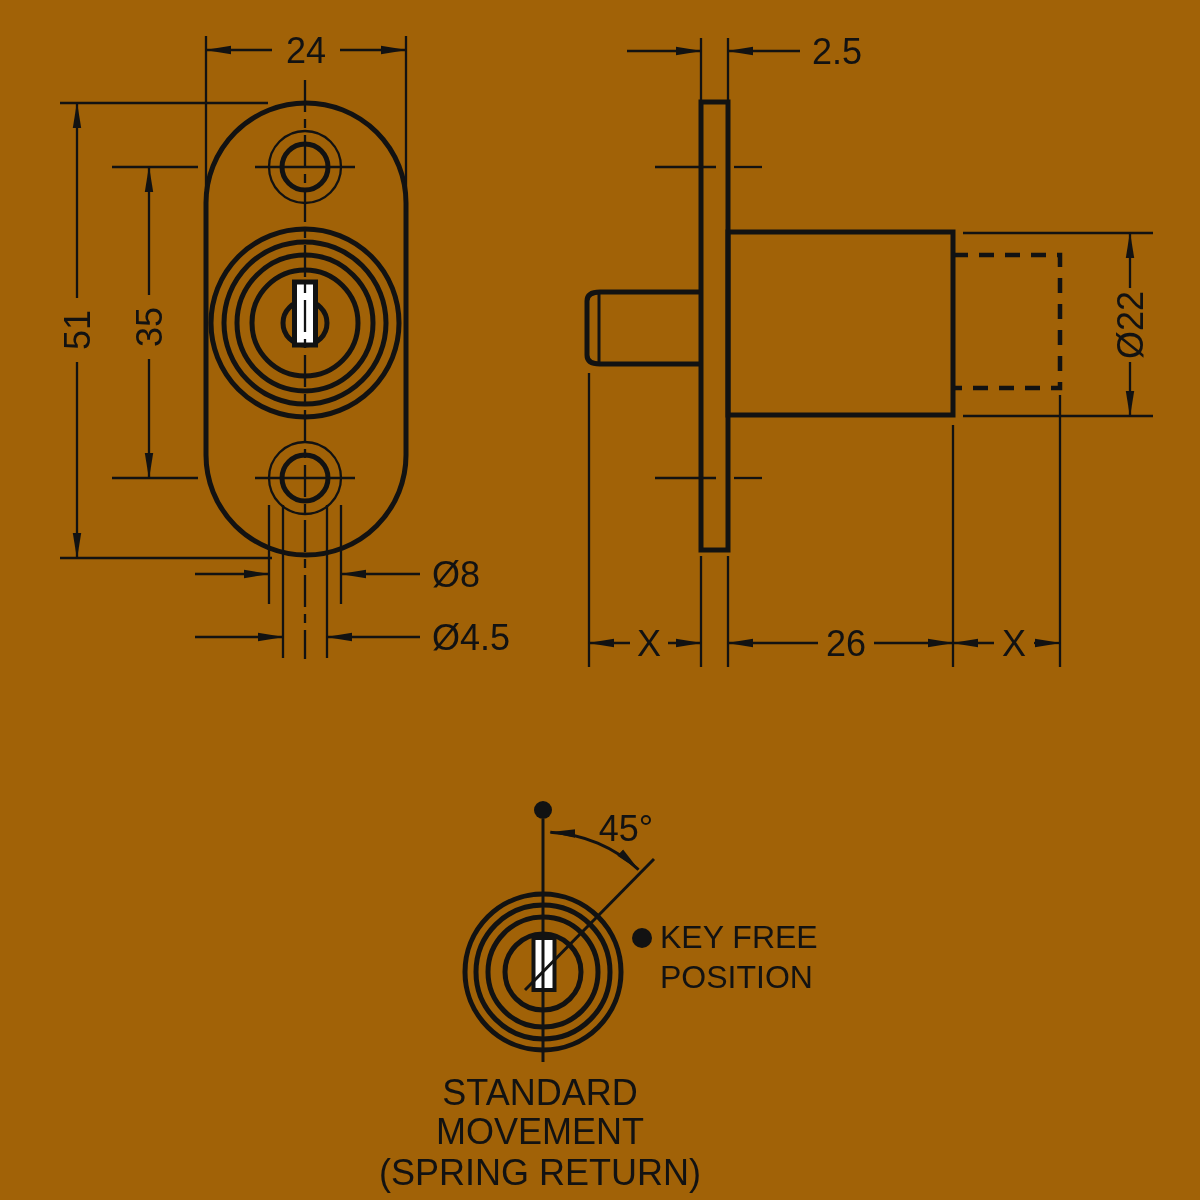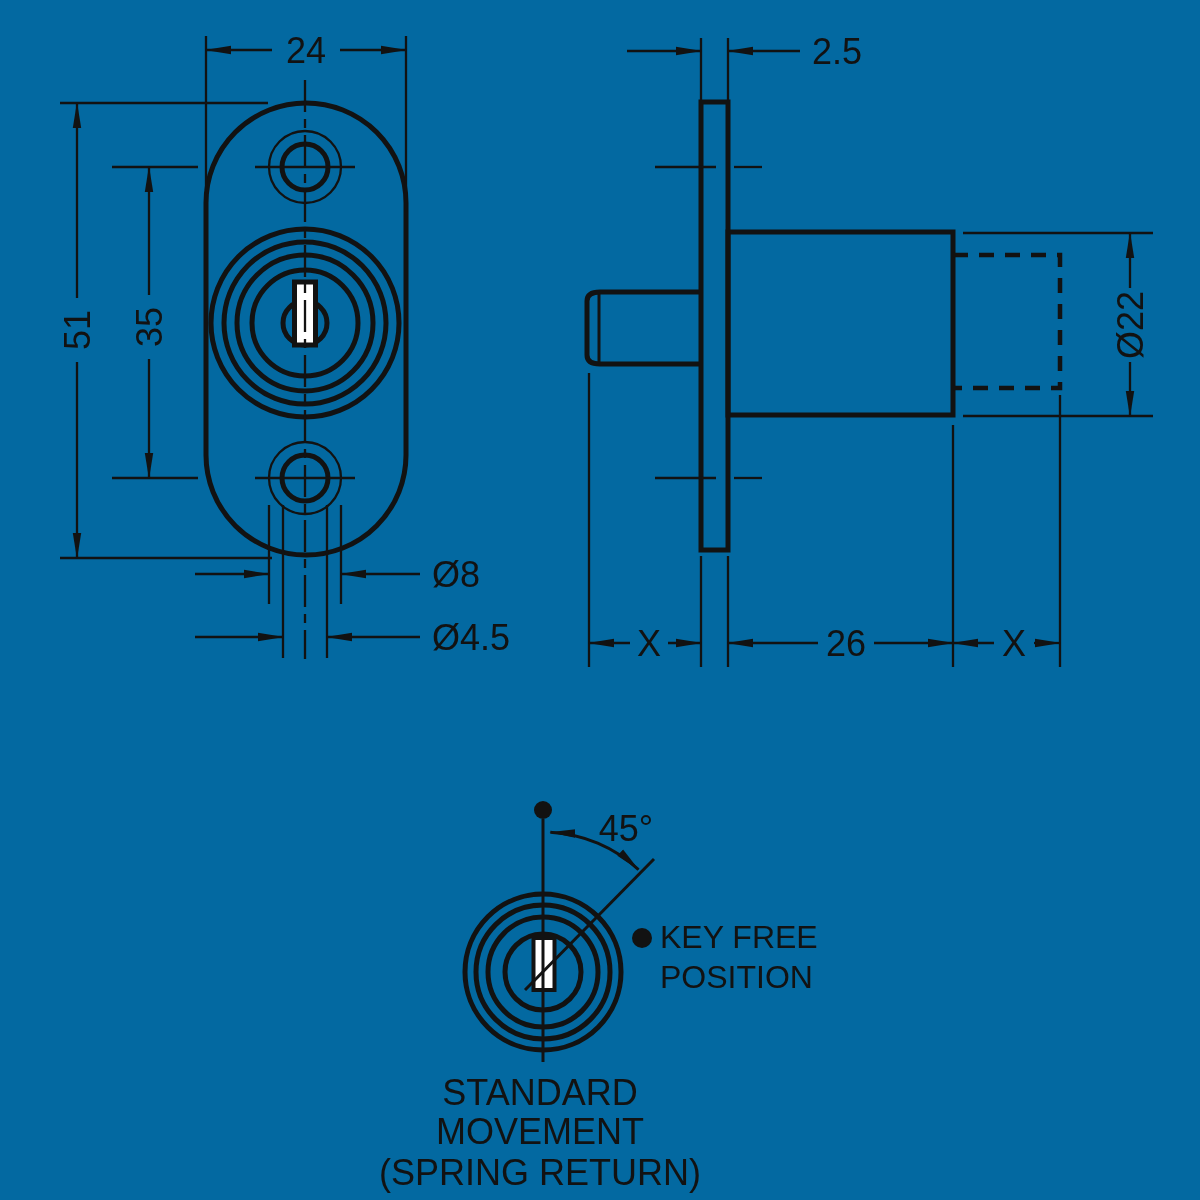--- a/index.html
+++ b/index.html
@@ -1,16 +1,16 @@
 <!DOCTYPE html>
 <html><head>
 <meta charset="utf-8">
 <style>
   html,body{margin:0;padding:0;background:#ffffff;}
-  .page{width:1200px;height:1200px;background:#0369a1;position:relative;overflow:hidden;}
+  .page{width:1200px;height:1200px;background:#a16207;position:relative;overflow:hidden;}
   svg{display:block;}
   svg text{font-family:"Liberation Sans","DejaVu Sans",sans-serif;fill:#121212;}
   .lbl{font-size:36px;}
   .lbl2{font-size:32px;}
   .thick{stroke:#121212;stroke-width:5;fill:none;}
   .med{stroke:#121212;stroke-width:3;fill:none;}
   .thin{stroke:#121212;stroke-width:2.3;fill:none;}
   .cl{stroke:#121212;stroke-width:2.3;fill:none;stroke-dasharray:32 7 9 7;}
   .dash{stroke:#121212;stroke-width:4.5;fill:none;stroke-dasharray:15 11;}
   .whitefill{fill:#ffffff;stroke:#121212;}

